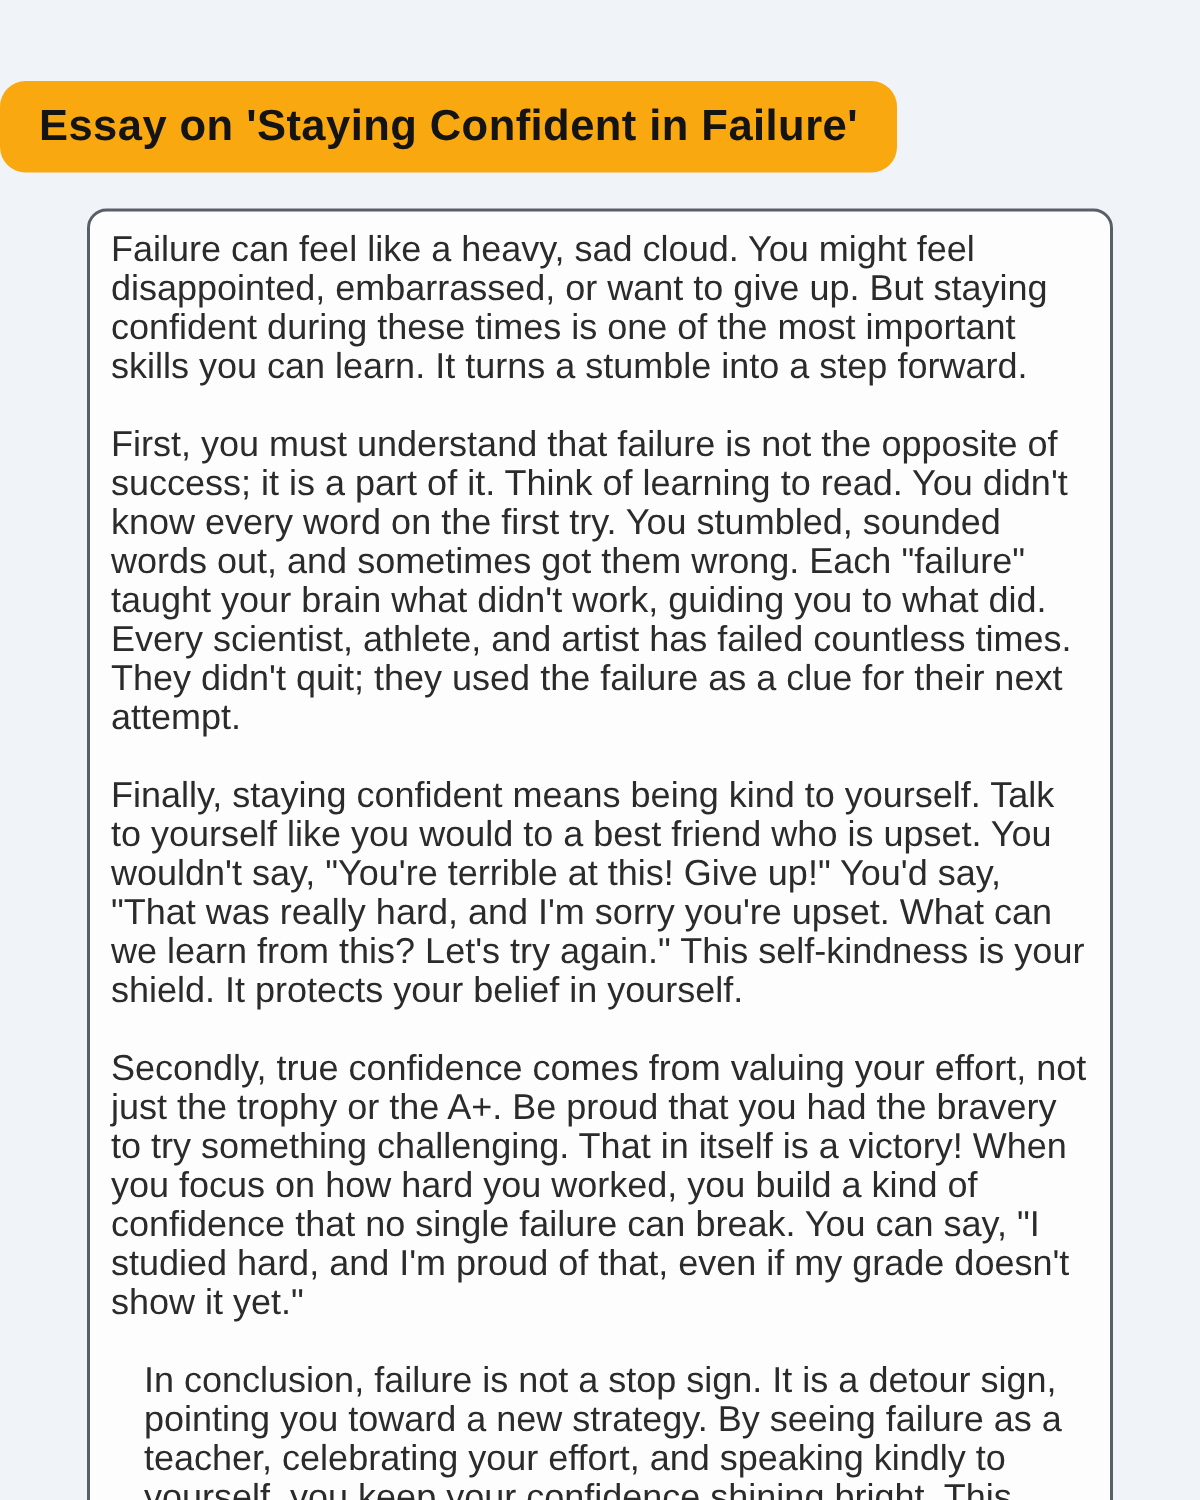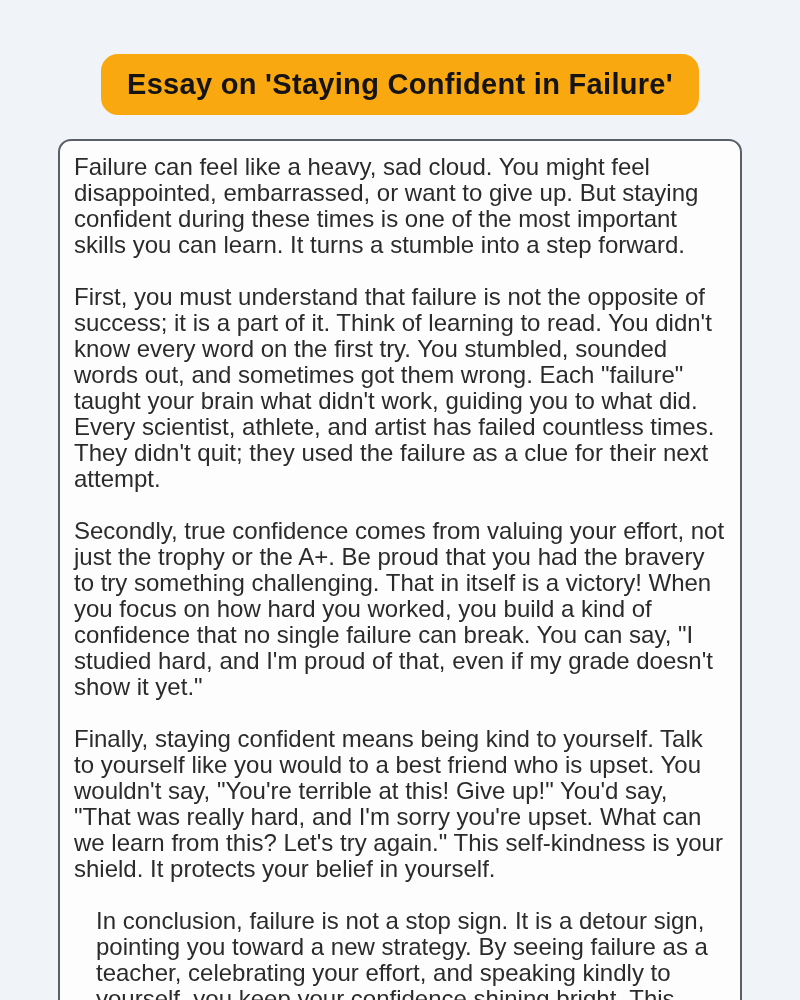--- a/index.html
+++ b/index.html
@@ -10,21 +10,20 @@
   }
   .page {
     width: 800px;
     height: 1000px;
     background: #F0F3F8;
     overflow: hidden;
     padding-top: 54px;
   }
   .title-wrap {
     display: flex;
-    justify-content: center;
   }
   .title-banner {
     display: inline-block;
     background: #F9A90F;
     color: #141414;
     font-size: 29px;
     font-weight: 700;
     letter-spacing: 0.3px;
     padding: 14px 26px;
     border-radius: 17px;
@@ -65,22 +64,22 @@
 
 <div class="page">
 
   <header class="title-wrap">
     <h1 class="title-banner">Essay on 'Staying Confident in Failure'</h1>
   </header>
 
   <main class="essay-box">
     <p>Failure can feel like a heavy, sad cloud. You might feel disappointed, embarrassed, or want to give up. But staying confident during these times is one of the most important skills you can learn. It turns a stumble into a step forward.</p>
     <p>First, you must understand that failure is not the opposite of success; it is a part of it. Think of learning to read. You didn't know every word on the first try. You stumbled, sounded words out, and sometimes got them wrong. Each "failure" taught your brain what didn't work, guiding you to what did. Every scientist, athlete, and artist has failed countless times. They didn't quit; they used the failure as a clue for their next attempt.</p>
+    <p>Finally, staying confident means being kind to yourself. Talk to yourself like you would to a best friend who is upset. You wouldn't say, "You're terrible at this! Give up!" You'd say, "That was really hard, and I'm sorry you're upset. What can we learn from this? Let's try again." This self-kindness is your shield. It protects your belief in yourself.</p>
     <p>Secondly, true confidence comes from valuing your effort, not just the trophy or the A+. Be proud that you had the bravery to try something challenging. That in itself is a victory! When you focus on how hard you worked, you build a kind of confidence that no single failure can break. You can say, "I studied hard, and I'm proud of that, even if my grade doesn't show it yet."</p>
-    <p>Finally, staying confident means being kind to yourself. Talk to yourself like you would to a best friend who is upset. You wouldn't say, "You're terrible at this! Give up!" You'd say, "That was really hard, and I'm sorry you're upset. What can we learn from this? Let's try again." This self-kindness is your shield. It protects your belief in yourself.</p>
     <p>In conclusion, failure is not a stop sign. It is a detour sign, pointing you toward a new strategy. By seeing failure as a teacher, celebrating your effort, and speaking kindly to yourself, you keep your confidence shining bright. This mindset doesn't just help you bounce back; it helps you bounce forward, stronger and smarter than before.</p>
   </main>
 
   <footer class="site-footer">
     <div class="site-name">ArtsyCraftsyDad.com</div>
   </footer>
 
 </div>
 
 </body></html>

